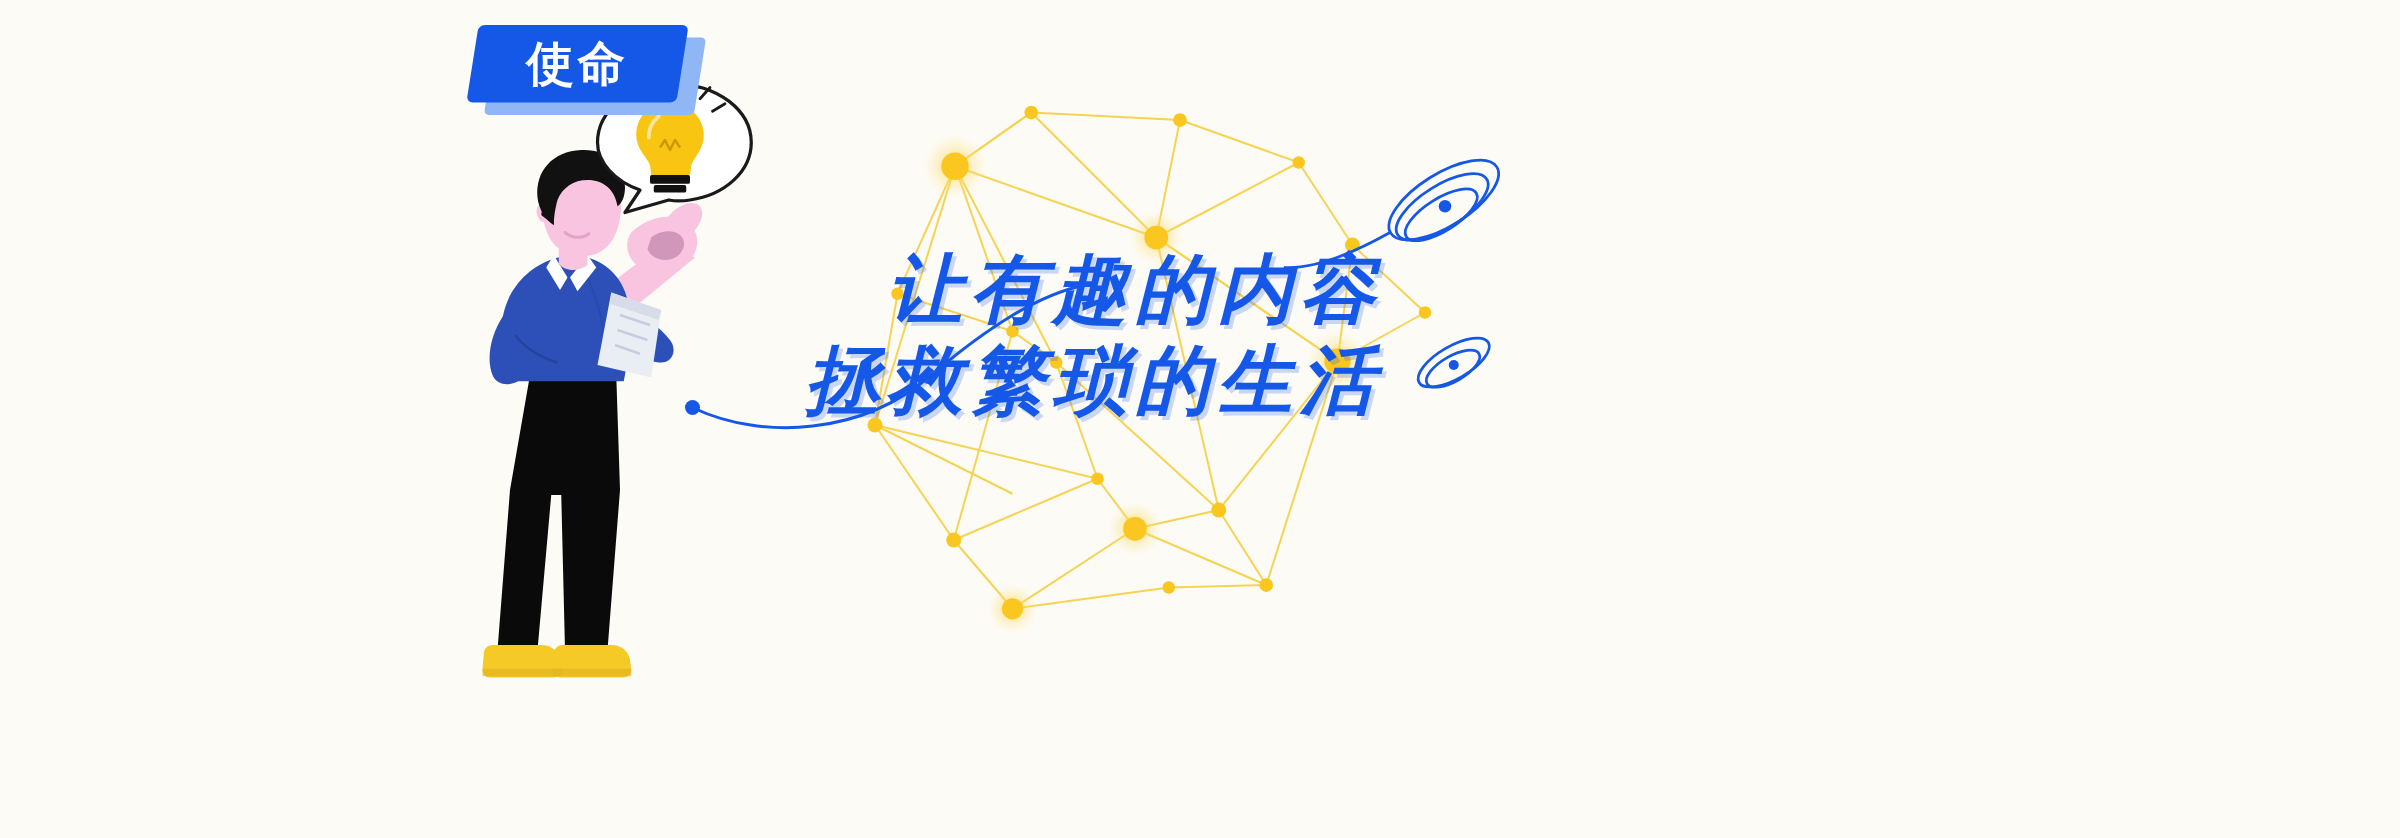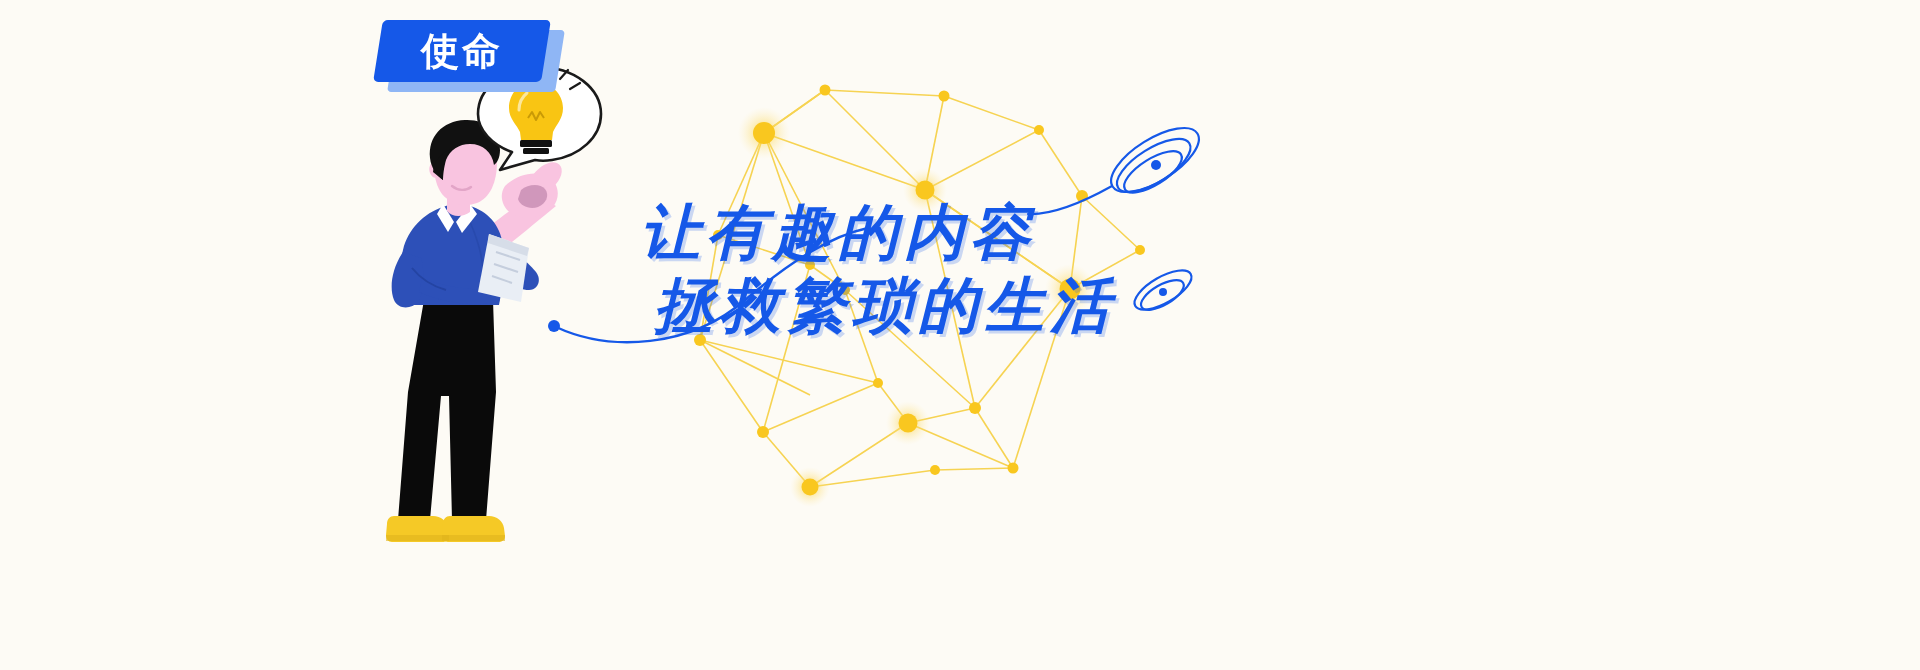--- a/index.html
+++ b/index.html
@@ -31,30 +31,30 @@
     display:flex;align-items:center;justify-content:center;
   }
   .badge-text{
     transform:skewX(9deg);
     color:#ffffff;font-size:38px;font-weight:bold;letter-spacing:3px;
     font-family:"DejaVu Sans","Liberation Sans",sans-serif;line-height:1;
   }
 
   
   #headline{
-    position:absolute;left:640px;top:196px;z-index:3;
+    position:absolute;left:640px;top:196px;z-index:3;text-align:right;
   }
   .hl-line{
     font-family:"DejaVu Sans","Liberation Sans",sans-serif;
     font-size:60px;font-weight:bold;font-style:italic;
     color:#1558e8;letter-spacing:6px;line-height:1.22;
     white-space:nowrap;
     text-shadow:3px 3px 0 rgba(21,88,232,0.22);
   }
-  .hl-line.second{margin-left:14px;}
+  .hl-line.second{margin-left:4px;}
 </style>
 </head>
 <body>
 
 <div id="stage">
 
   <svg class="layer" id="net-layer" viewBox="0 0 1920 670" preserveAspectRatio="none" aria-hidden="true">
     <defs>
       <radialGradient id="glowGrad">
         <stop offset="0%" stop-color="#f9c71f" stop-opacity="0.75"></stop>

